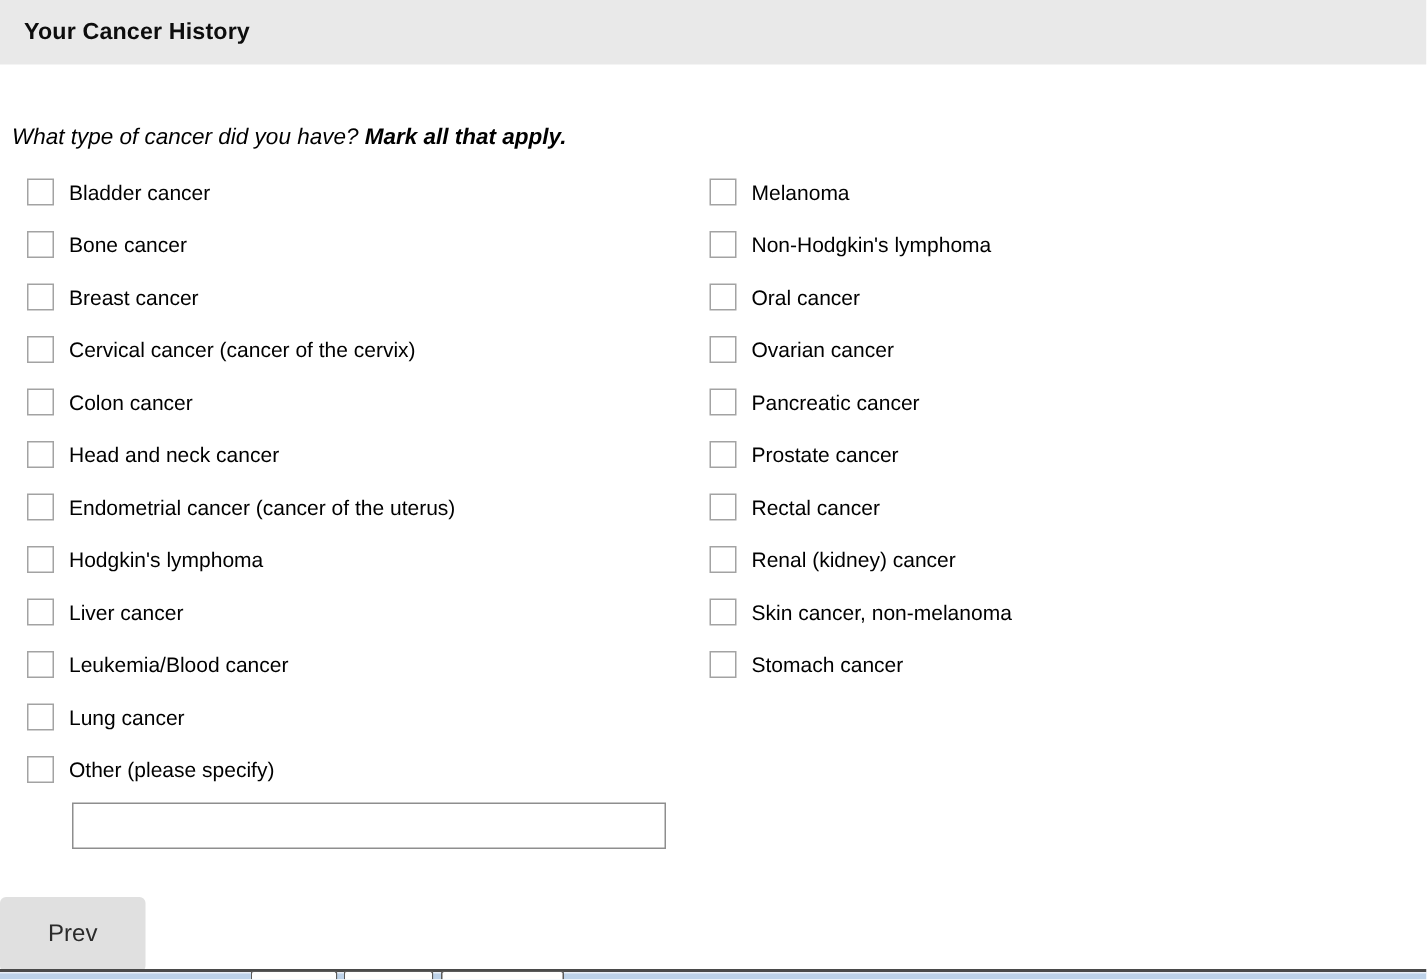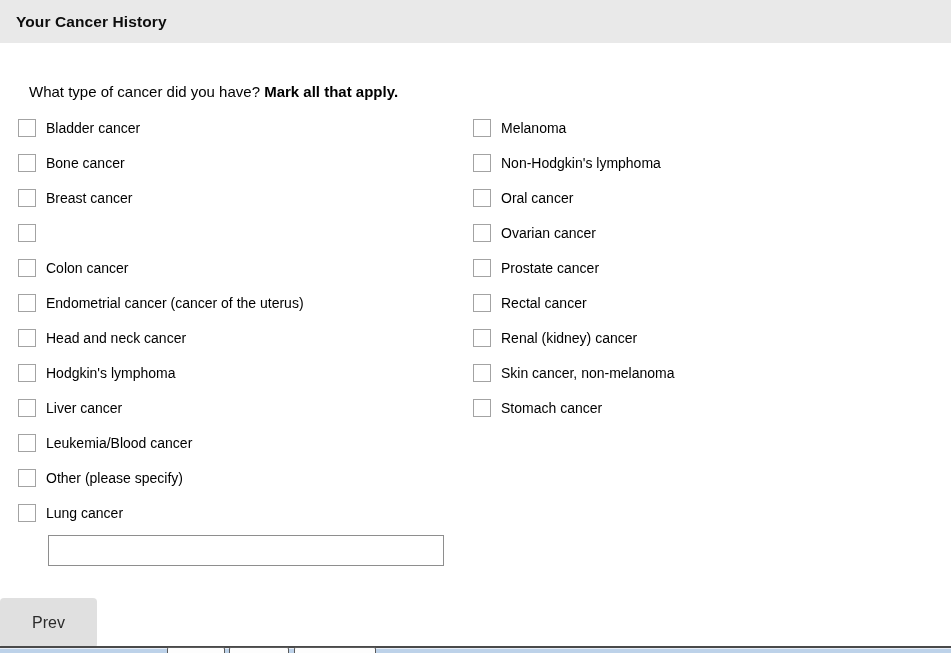--- a/index.html
+++ b/index.html
@@ -14,22 +14,22 @@
     position:absolute; top:0; left:0; width:951px; height:43px;
     background:#e9e9e9;
     text-decoration:underline;
   }
   .header-title {
     position:absolute; left:16px; top:50%; transform:translateY(-50%);
     font-size:15.5px; font-weight:700; color:#0d0d0d;
     letter-spacing:0.1px;
   }
   .question {
-    position:absolute; left:29px; top:83px;
-    font-size:15px; color:#000; line-height:18px;
+    position:absolute; left:8px; top:83px;
+    font-size:15px; color:#000; line-height:18px;font-style:italic;
   }
   .question b { font-weight:700; }
   .col { position:absolute; top:110px; display:flex; flex-direction:column;text-align:right; }
   .col-left  { left:18px; }
   .col-right { left:473px; }
   .opt-row { display:flex; align-items:center; height:35px; cursor:pointer; }
   .checkbox {
     width:18px; height:18px; flex:0 0 18px;
     background:#ffffff; border:1px solid #a3a3a3;
   }
@@ -89,61 +89,62 @@
       <span class="opt-label">Bone cancer</span>
     </label>
 
     <label class="opt-row">
       <span class="checkbox"></span>
       <span class="opt-label">Breast cancer</span>
     </label>
 
     <label class="opt-row">
       <span class="checkbox"></span>
+      <span class="opt-label">Cervical cancer (cancer of the cervix)</span>
     </label>
 
     <label class="opt-row">
       <span class="checkbox"></span>
       <span class="opt-label">Colon cancer</span>
     </label>
 
     <label class="opt-row">
       <span class="checkbox"></span>
+      <span class="opt-label">Head and neck cancer</span>
+    </label>
+
+    <label class="opt-row">
+      <span class="checkbox"></span>
       <span class="opt-label">Endometrial cancer (cancer of the uterus)</span>
     </label>
 
     <label class="opt-row">
       <span class="checkbox"></span>
-      <span class="opt-label">Head and neck cancer</span>
-    </label>
-
-    <label class="opt-row">
-      <span class="checkbox"></span>
       <span class="opt-label">Hodgkin's lymphoma</span>
     </label>
 
     <label class="opt-row">
       <span class="checkbox"></span>
       <span class="opt-label">Liver cancer</span>
     </label>
 
     <label class="opt-row">
       <span class="checkbox"></span>
       <span class="opt-label">Leukemia/Blood cancer</span>
     </label>
 
     <label class="opt-row">
       <span class="checkbox"></span>
+      <span class="opt-label">Lung cancer</span>
+    </label>
+
+    <label class="opt-row">
+      <span class="checkbox"></span>
       <span class="opt-label">Other (please specify)</span>
     </label>
-
-    <label class="opt-row">
-      <span class="checkbox"></span>
-      <span class="opt-label">Lung cancer</span>
-    </label>
   </div>
 
 <div class="col col-right">
 
     <label class="opt-row">
       <span class="checkbox"></span>
       <span class="opt-label">Melanoma</span>
     </label>
 
     <label class="opt-row">
@@ -154,20 +155,24 @@
     <label class="opt-row">
       <span class="checkbox"></span>
       <span class="opt-label">Oral cancer</span>
     </label>
 
     <label class="opt-row">
       <span class="checkbox"></span>
       <span class="opt-label">Ovarian cancer</span>
     </label>
 
+    <label class="opt-row">
+      <span class="checkbox"></span>
+      <span class="opt-label">Pancreatic cancer</span>
+    </label>
 
 
     <label class="opt-row">
       <span class="checkbox"></span>
       <span class="opt-label">Prostate cancer</span>
     </label>
 
     <label class="opt-row">
       <span class="checkbox"></span>
       <span class="opt-label">Rectal cancer</span>

